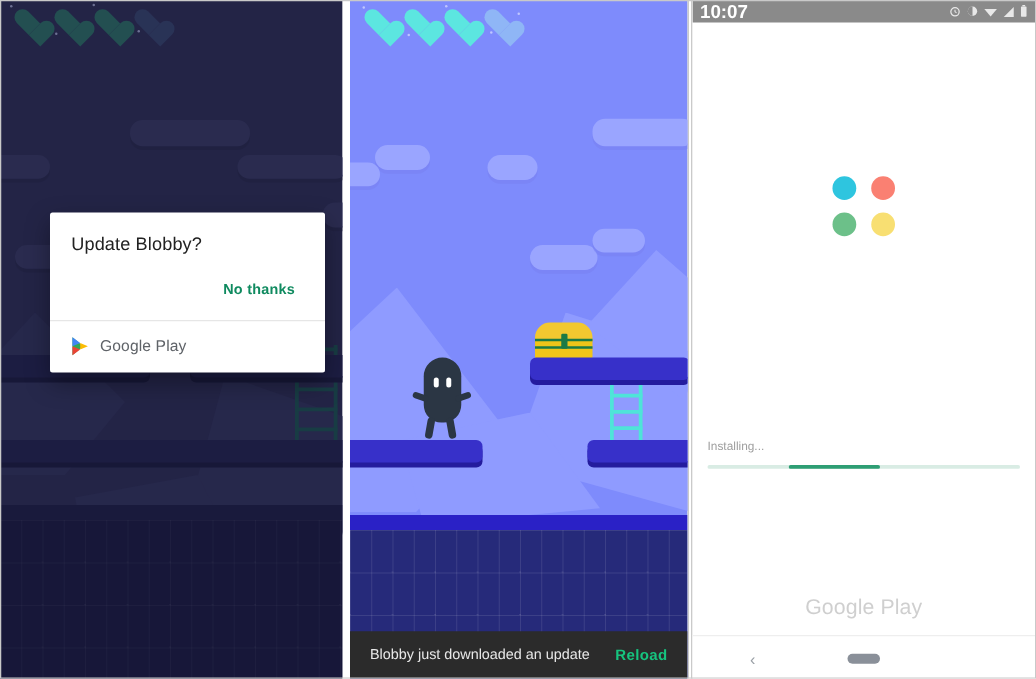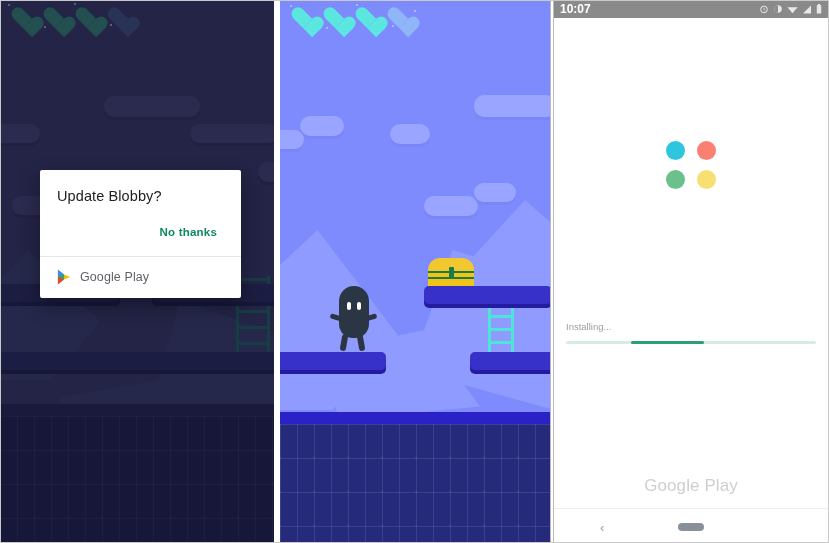--- a/index.html
+++ b/index.html
@@ -117,21 +117,21 @@
   .chest .band { position: absolute; left: 0; right: 0; height: 2px; background: #1c7a45; }
   .chest .b1 { top: 13px; } .chest .b2 { top: 19px; }
   .chest .lock { position: absolute; left: 21px; top: 9px; width: 5px; height: 12px;
                  background: #1c7a45; border-radius: 1px; }
 
   
   .scrim { position: absolute; inset: 0; background: rgba(20,20,45,.42); }
 
   
   .dialog {
-    position: absolute; left: 40px; top: 170px; width: 201px;
+    position: absolute; left: 40px; top: 170px; width: 220px;
     background: #ffffff; border-radius: 2px;
     box-shadow: 0 8px 20px rgba(0,0,0,.35);
     padding: 0;
   }
   .dialog-body { padding: 18px 17px 4px 17px; }
   .dialog-title { font-size: 14.5px; color: #212121; font-weight: 400; letter-spacing: .1px; }
   .dialog-text { margin-top: 12px; font-size: 11.5px; line-height: 1.52; color: #757575; }
   .dialog-actions { display: flex; justify-content: flex-end;
                     gap: 10px; padding: 12px 14px 12px 14px; }
   .btn-text { font-size: 11.5px; font-weight: bold; color: #0f8a5f; background: none;
@@ -153,31 +153,31 @@
     padding: 0 16px; justify-content: space-between;
   }
   .snackbar-text { color: #e8e8e8; font-size: 11.5px; }
   .snackbar-action { color: #16c47f; font-size: 12px; font-weight: bold; letter-spacing: .3px;
                      background: none; border: none; cursor: pointer; }
 
   
   .statusbar { position: absolute; left: 0; right: 0; top: 0; height: 18px;
                background: #8a8a8a; display: flex; align-items: center;
                padding: 0 6px; justify-content: space-between; }
-  .status-clock { color: #fff; font-size: 12px; font-weight: bold; }
+  .status-clock { color: #fff; font-size: 15px; font-weight: bold; }
   .status-icons { display: flex; align-items: center; gap: 4px; }
   .status-icons svg { display: block; }
 
   .play-dots { position: absolute; left: 0; right: 0; top: 136px;
                display: flex; justify-content: center; }
   .dots-grid { display: grid; grid-template-columns: 31px 31px; grid-template-rows: 29px 29px;
                justify-items: center; align-items: center; }
   .dot { width: 19px; height: 19px; border-radius: 50%; }
 
-  .progress-wrap { position: absolute; left: 12px; right: 12px; top: 321px; }
+  .progress-wrap { position: absolute; left: 12px; right: 12px; top: 352px; }
   .progress-label { font-size: 9.5px; color: #9e9e9e; margin-bottom: 9px; }
   .progress-track { position: relative; height: 3px; background: #d9ece4; border-radius: 2px; }
   .progress-bar { position: absolute; top: 0; bottom: 0; background: #2e9e74; border-radius: 2px; }
 
   .play-footer { position: absolute; left: 0; right: 0; top: 476px; text-align: center; }
 
   .navbar { position: absolute; left: 0; right: 0; bottom: 0; height: 35px;
             background: #ffffff; border-top: 1px solid #eee; }
   .nav-back { position: absolute; left: 46px; top: 11px; color: #9aa0a6; font-size: 13px; }
   .nav-pill { position: absolute; left: 50%; transform: translateX(-50%); top: 14px;
@@ -315,20 +315,24 @@
         <div class="heart"></div>
         <div class="heart empty"></div>
       </div>
       <div class="spark" style="left:10px;top:5px;"></div>
       <div class="spark" style="left:46px;top:27px;"></div>
       <div class="spark" style="left:76px;top:4px;"></div>
       <div class="spark" style="left:112px;top:25px;"></div>
       <div class="spark" style="left:134px;top:10px;"></div>
     </div>
 
+    <div class="snackbar">
+      <span class="snackbar-text">Blobby just downloaded an update</span>
+      <button class="snackbar-action">Reload</button>
+    </div>
   </div>
 
   <div class="divider-2"></div>
 
   <div class="panel panel-3">
 
     <div class="statusbar">
       <span class="status-clock">10:07</span>
       <span class="status-icons">
         <svg width="10" height="10" viewBox="0 0 24 24">

